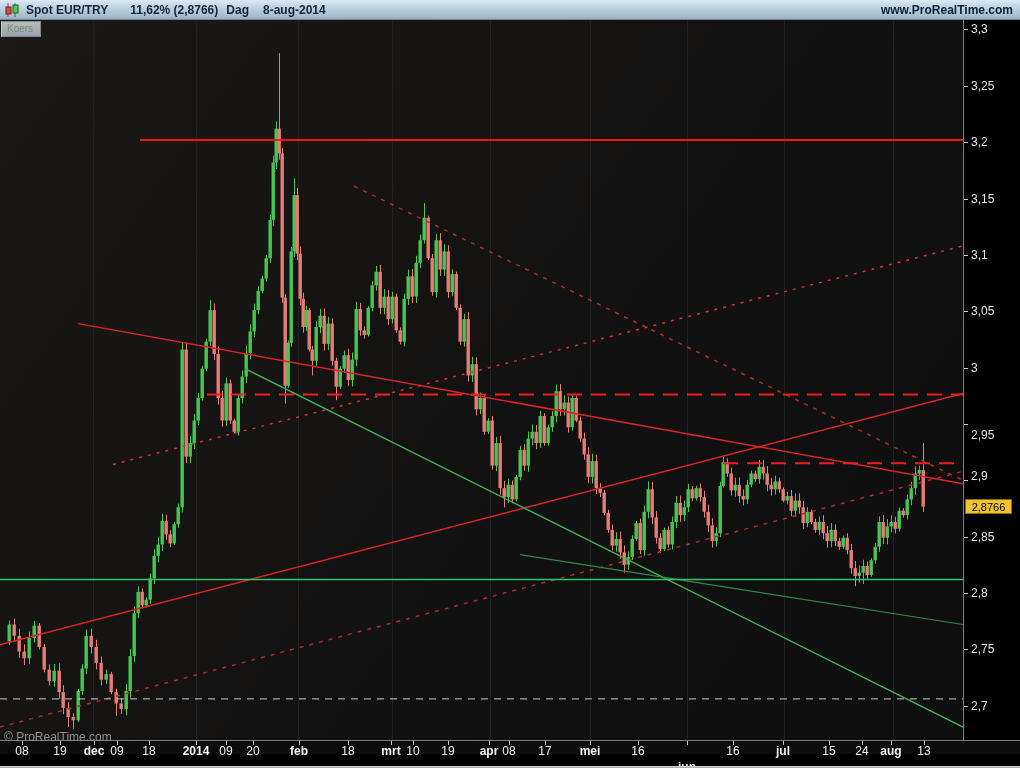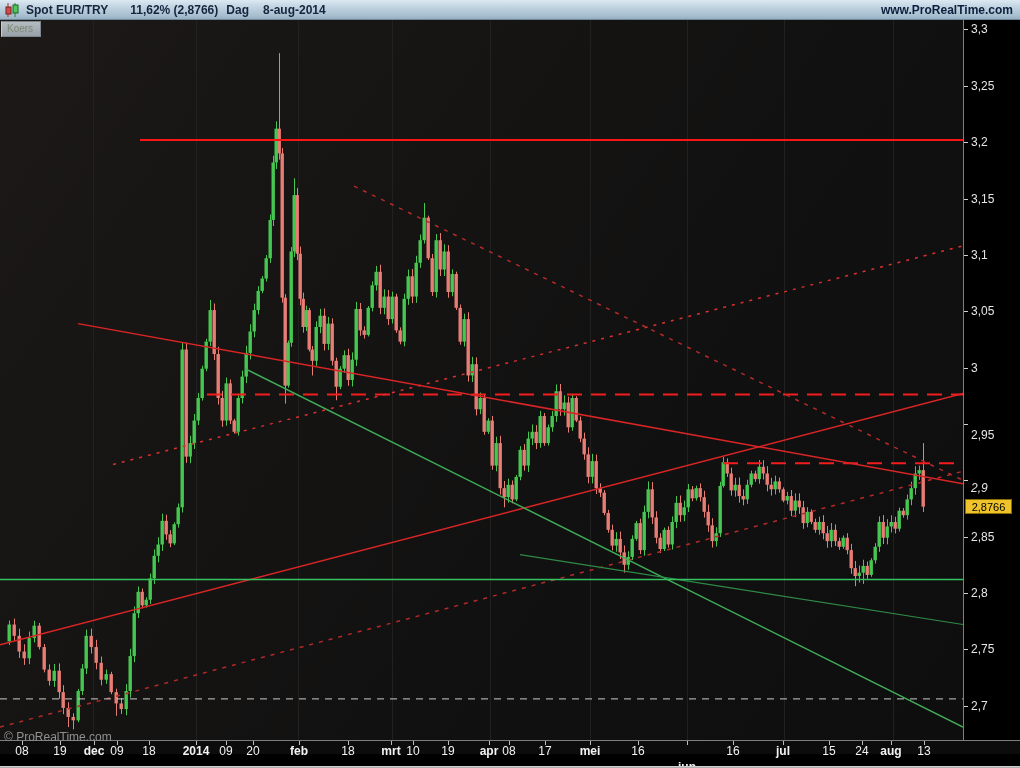--- a/index.html
+++ b/index.html
@@ -557,21 +557,21 @@
       <div class="ylab" style="top: 172.517px;">3,15</div>
       <div class="ytick" style="top: 234.867px;"></div>
       <div class="ylab" style="top: 228.867px;">3,1</div>
       <div class="ytick" style="top: 291.217px;"></div>
       <div class="ylab" style="top: 285.217px;">3,05</div>
       <div class="ytick" style="top: 347.567px;"></div>
       <div class="ylab" style="top: 341.567px;">3</div>
       <div class="ytick" style="top: 403.917px;"></div>
       <div class="ylab" style="top: 381px; margin-top: 28px;">2,95</div>
       <div class="ytick" style="top: 460.267px;"></div>
-      <div class="ylab" style="top: 462px; font-style: italic;">2,9</div>
+      <div class="ylab" style="top: 450px;">2,9</div>
       <div class="ytick" style="top: 516.617px;"></div>
       <div class="ylab" style="top: 510.617px;">2,85</div>
       <div class="ytick" style="top: 572.967px;"></div>
       <div class="ylab" style="top: 566.967px;">2,8</div>
       <div class="ytick" style="top: 629.317px;"></div>
       <div class="ylab" style="top: 623.317px;">2,75</div>
       <div class="ytick" style="top: 685.667px;"></div>
       <div class="ylab" style="top: 679.667px;">2,7</div>
     </div>
 

